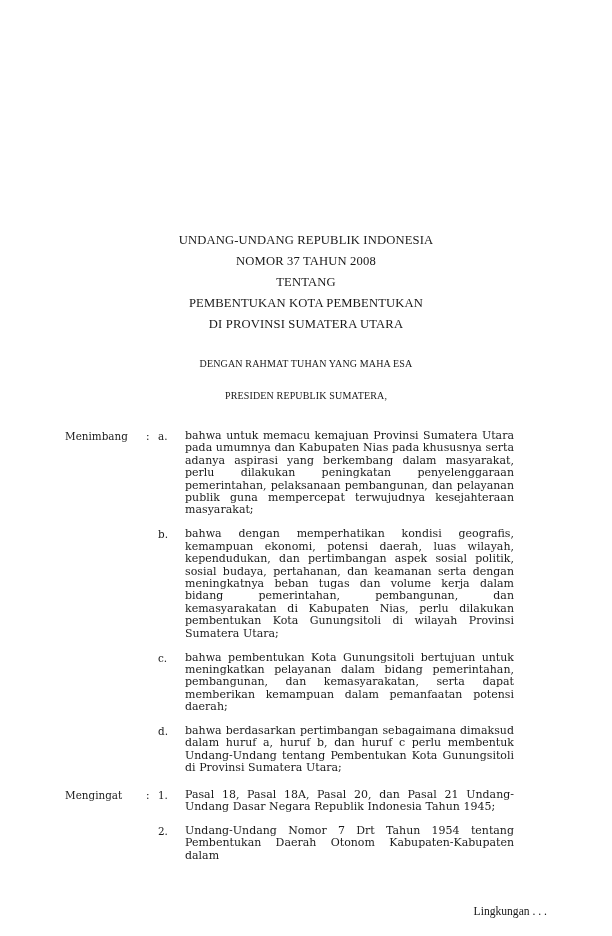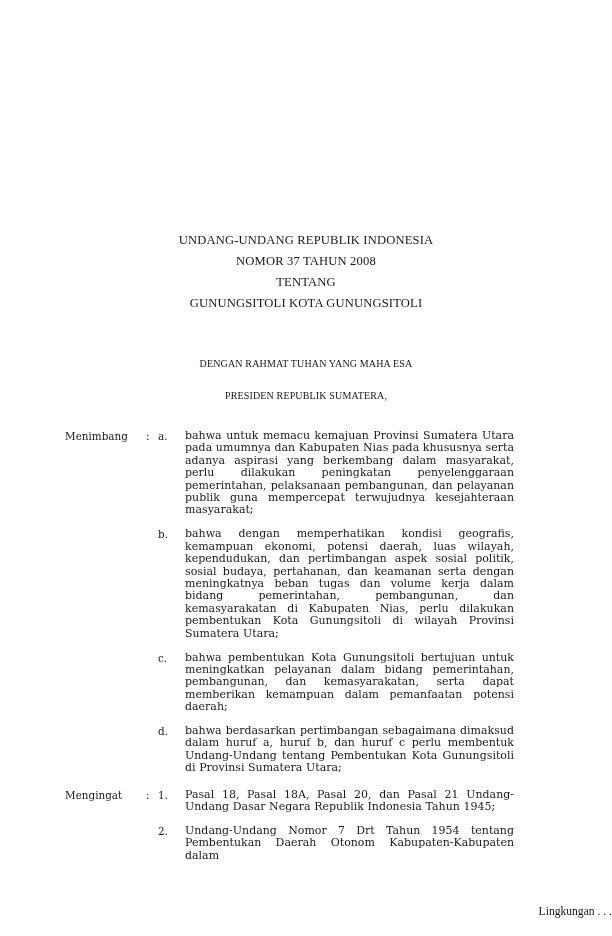--- a/index.html
+++ b/index.html
@@ -128,39 +128,41 @@
     word-spacing: 0.1px;
     hyphens: none;
   }
 
   
   .catchword {
     position: absolute;
     left: 0;
     top: 873px;
     width: 612px;
+    padding-right: 65px;
     box-sizing: border-box;
     text-align: right;
     font-family: "Liberation Serif", "DejaVu Serif", serif;
     font-size: 11.6px;
     line-height: 14px;
     color: #171717;
     white-space: nowrap;
   }
 </style>
 </head>
 <body>
 
 <div class="page">
 
   <div class="title-block">
     <span class="title-line">UNDANG-UNDANG REPUBLIK INDONESIA</span>
     <span class="title-line">NOMOR 37 TAHUN 2008</span>
     <span class="title-line">TENTANG</span>
-    <span class="title-line">GUNUNGSITOLI KOTA GUNUNGSITOLI</span>
+    <span class="title-line">PEMBENTUKAN KOTA PEMBENTUKAN</span>
+    <span class="title-line">DI PROVINSI SUMATERA UTARA</span>
   </div>
 
   <div class="enactment-block">
     <span class="enactment-line">DENGAN RAHMAT TUHAN YANG MAHA ESA</span>
     <span class="enactment-line spaced">PRESIDEN REPUBLIK SUMATERA,</span>
   </div>
 
   <div class="clause-area">
 
     <div class="section">

